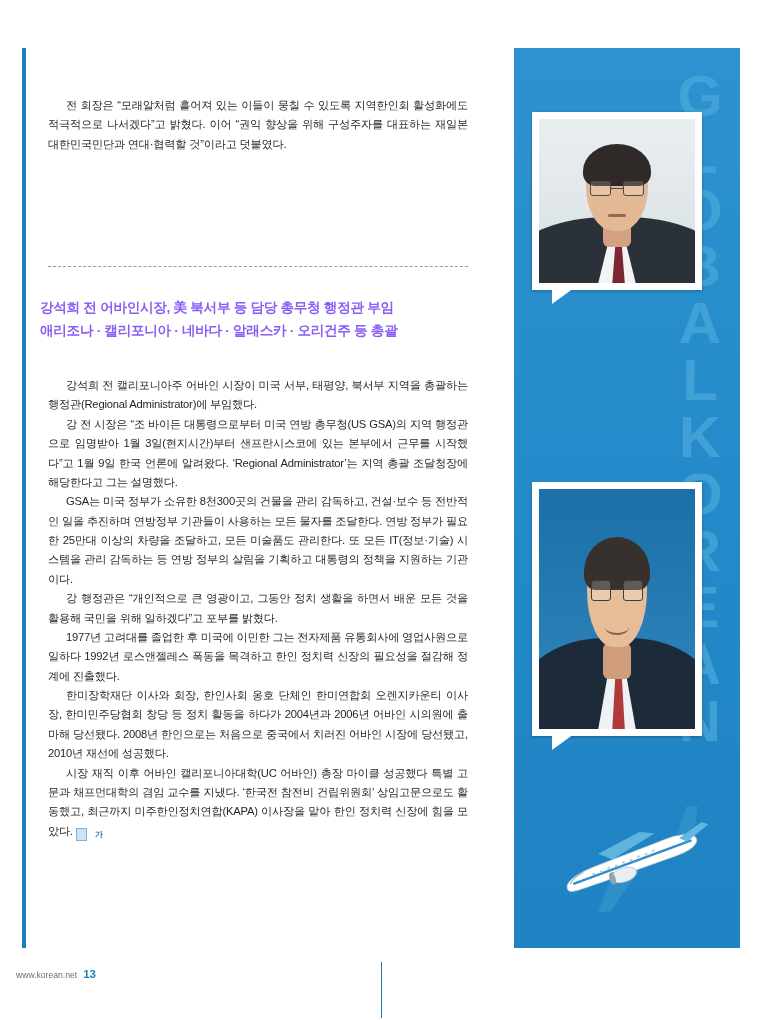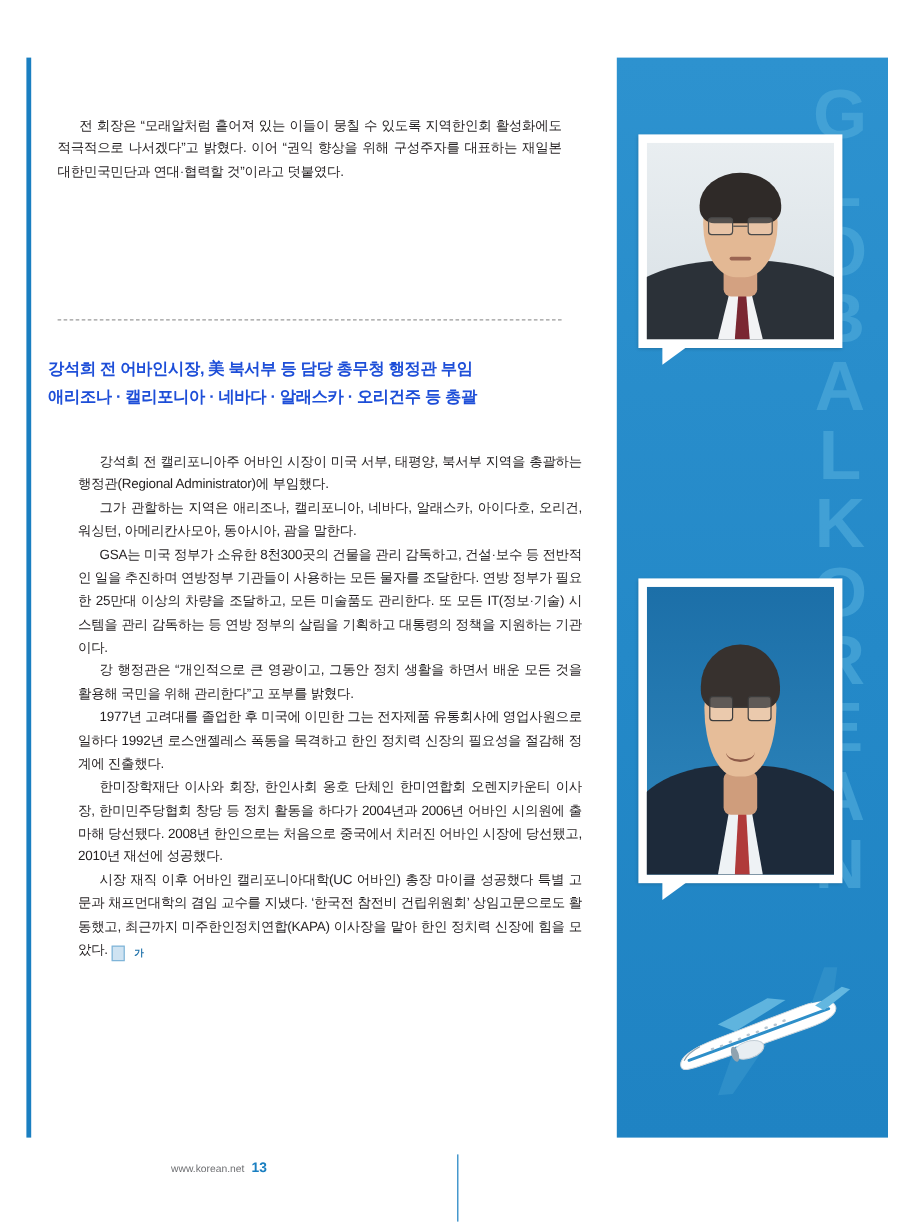--- a/index.html
+++ b/index.html
@@ -46,32 +46,32 @@
     left: 48px; top: 266px;
     width: 420px; height: 0;
     border-top: 1px dashed #9a9a9a;
   }
 
   
   .headline {
     position: absolute;
     left: 40px; top: 296px;
     width: 440px;
-    color: #1d4ed8;
+    color: #8b5cf6;
     font-size: 13.6px;
     font-weight: bold;
     line-height: 1.72;
     letter-spacing: -0.3px;
   }
   .headline div { white-space: nowrap; }
 
   
   .body2 {
     position: absolute;
-    left: 65px; top: 376px;
+    left: 48px; top: 376px;
     width: 420px;
     color: #231f20;
     font-size: 11.2px;
     line-height: 1.73;
     text-align: justify;
     letter-spacing: -0.2px;
   }
 
   .endmark {
     display: inline-block;
@@ -210,23 +210,23 @@
 
   
   .footer-rule {
     position: absolute;
     left: 381px; top: 962px;
     width: 1px; height: 56px;
     background: #1a7fc1;
   }
   .footer {
     position: absolute;
-    left: 0; top: 968px;
+    left: 16px; top: 968px;
     width: 381px;
-    text-align: center;
+    text-align: left;
     padding-right: 16px;
     color: #6d6e71;
     font-size: 8.6px;
   }
   .footer .pg {
     color: #1a7fc1;
     font-size: 11.5px;
     font-weight: bold;
     margin-left: 6px;
   }
@@ -244,23 +244,23 @@
 
   <div class="divider"></div>
 
   <div class="headline">
     <div>강석희 전 어바인시장, 美 북서부 등 담당 총무청 행정관 부임</div>
     <div>애리조나 · 캘리포니아 · 네바다 · 알래스카 · 오리건주 등 총괄</div>
   </div>
 
   <div class="body2">
     <p class="para">강석희 전 캘리포니아주 어바인 시장이 미국 서부, 태평양, 북서부 지역을 총괄하는 행정관(Regional Administrator)에 부임했다.</p>
-    <p class="para">그가 관할하는 지역은 애리조나, 캘리포니아, 네바다, 알래스카, 아이다호, 오리건, 워싱턴, 아메리칸사모아, 동아시아, 괌을 말한다.</p>
+    <p class="para">강 전 시장은 “조 바이든 대통령으로부터 미국 연방 총무청(US GSA)의 지역 행정관으로 임명받아 1월 3일(현지시간)부터 샌프란시스코에 있는 본부에서 근무를 시작했다”고 1월 9일 한국 언론에 알려왔다. ‘Regional Administrator’는 지역 총괄 조달청장에 해당한다고 그는 설명했다.</p>
     <p class="para">GSA는 미국 정부가 소유한 8천300곳의 건물을 관리 감독하고, 건설·보수 등 전반적인 일을 추진하며 연방정부 기관들이 사용하는 모든 물자를 조달한다. 연방 정부가 필요한 25만대 이상의 차량을 조달하고, 모든 미술품도 관리한다. 또 모든 IT(정보·기술) 시스템을 관리 감독하는 등 연방 정부의 살림을 기획하고 대통령의 정책을 지원하는 기관이다.</p>
-    <p class="para">강 행정관은 “개인적으로 큰 영광이고, 그동안 정치 생활을 하면서 배운 모든 것을 활용해 국민을 위해 관리한다”고 포부를 밝혔다.</p>
+    <p class="para">강 행정관은 “개인적으로 큰 영광이고, 그동안 정치 생활을 하면서 배운 모든 것을 활용해 국민을 위해 일하겠다”고 포부를 밝혔다.</p>
     <p class="para">1977년 고려대를 졸업한 후 미국에 이민한 그는 전자제품 유통회사에 영업사원으로 일하다 1992년 로스앤젤레스 폭동을 목격하고 한인 정치력 신장의 필요성을 절감해 정계에 진출했다.</p>
     <p class="para">한미장학재단 이사와 회장, 한인사회 옹호 단체인 한미연합회 오렌지카운티 이사장, 한미민주당협회 창당 등 정치 활동을 하다가 2004년과 2006년 어바인 시의원에 출마해 당선됐다. 2008년 한인으로는 처음으로 중국에서 치러진 어바인 시장에 당선됐고, 2010년 재선에 성공했다.</p>
     <p class="para"><span>시장 재직 이후 어바인 캘리포니아대학(UC 어바인) 총장 마이클 성공했다 특별 고문과 채프먼대학의 겸임 교수를 지냈다. ‘한국전 참전비 건립위원회’ 상임고문으로도 활동했고, 최근까지 미주한인정치연합(KAPA) 이사장을 맡아 한인 정치력 신장에 힘을 모았다.</span><span class="endmark">가</span></p>
   </div>
 
   <div class="right-panel">
 
     <div class="watermark">
       <span>G</span>
       <span>L</span>

